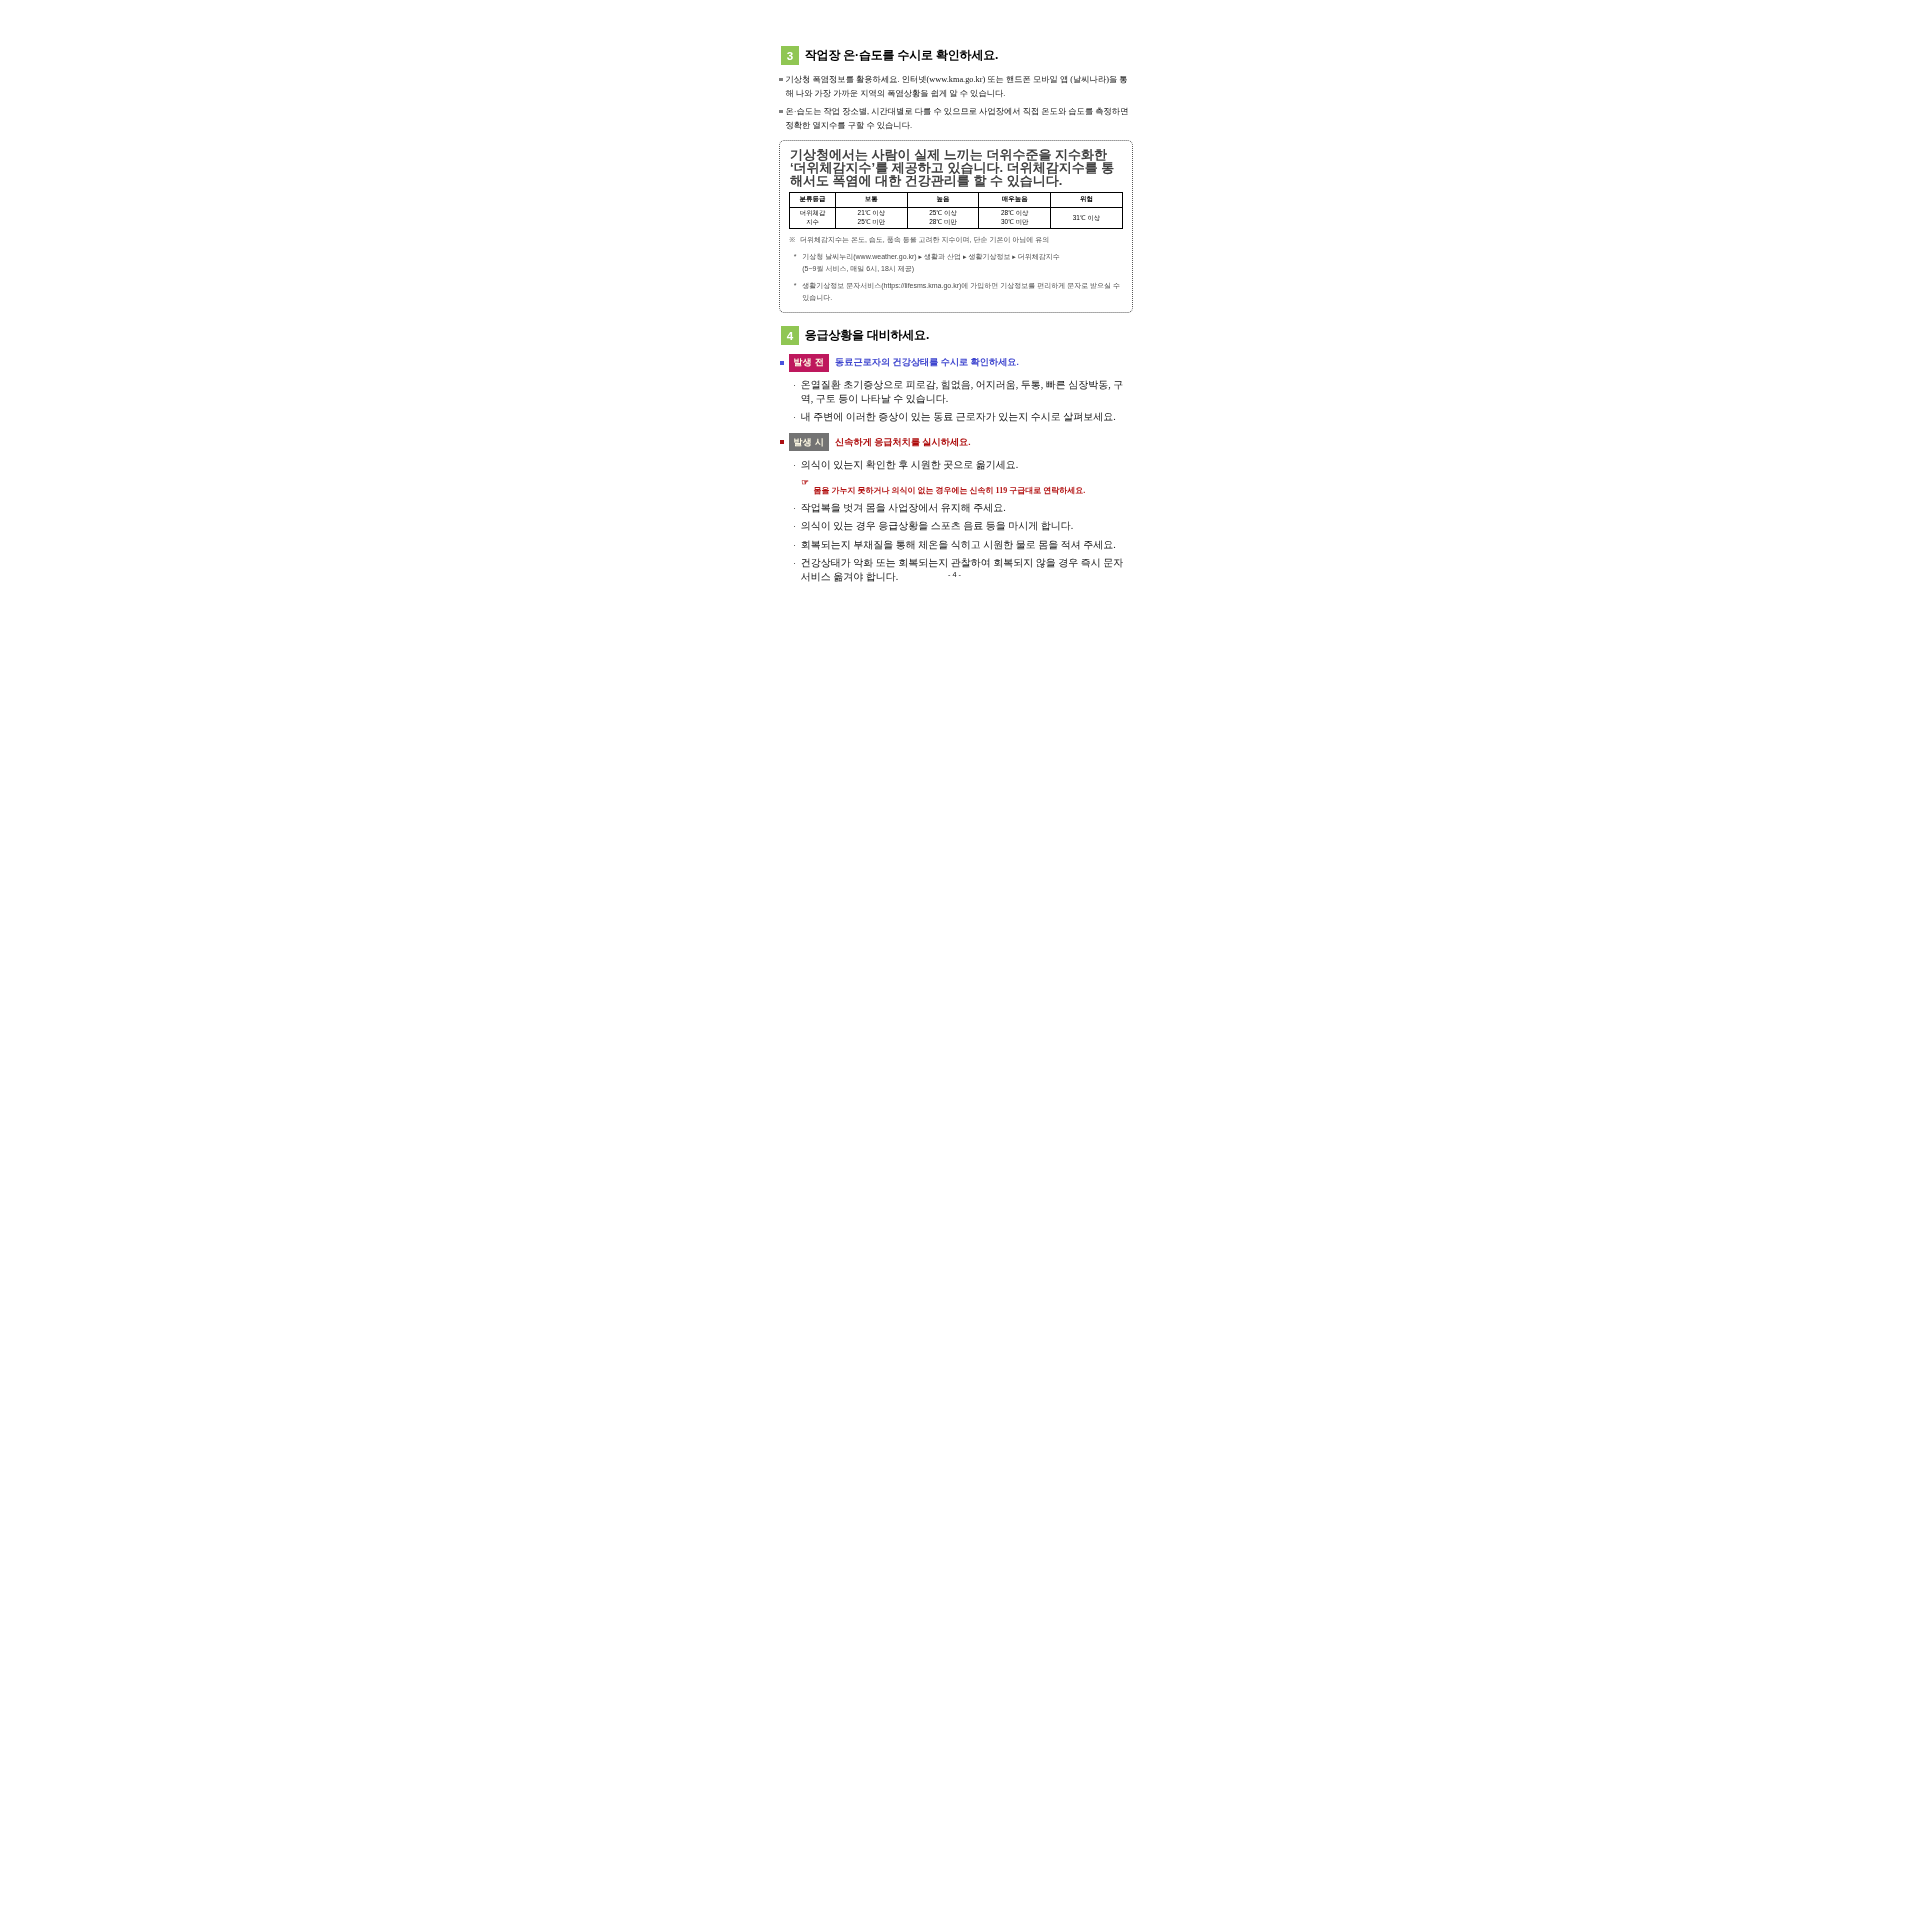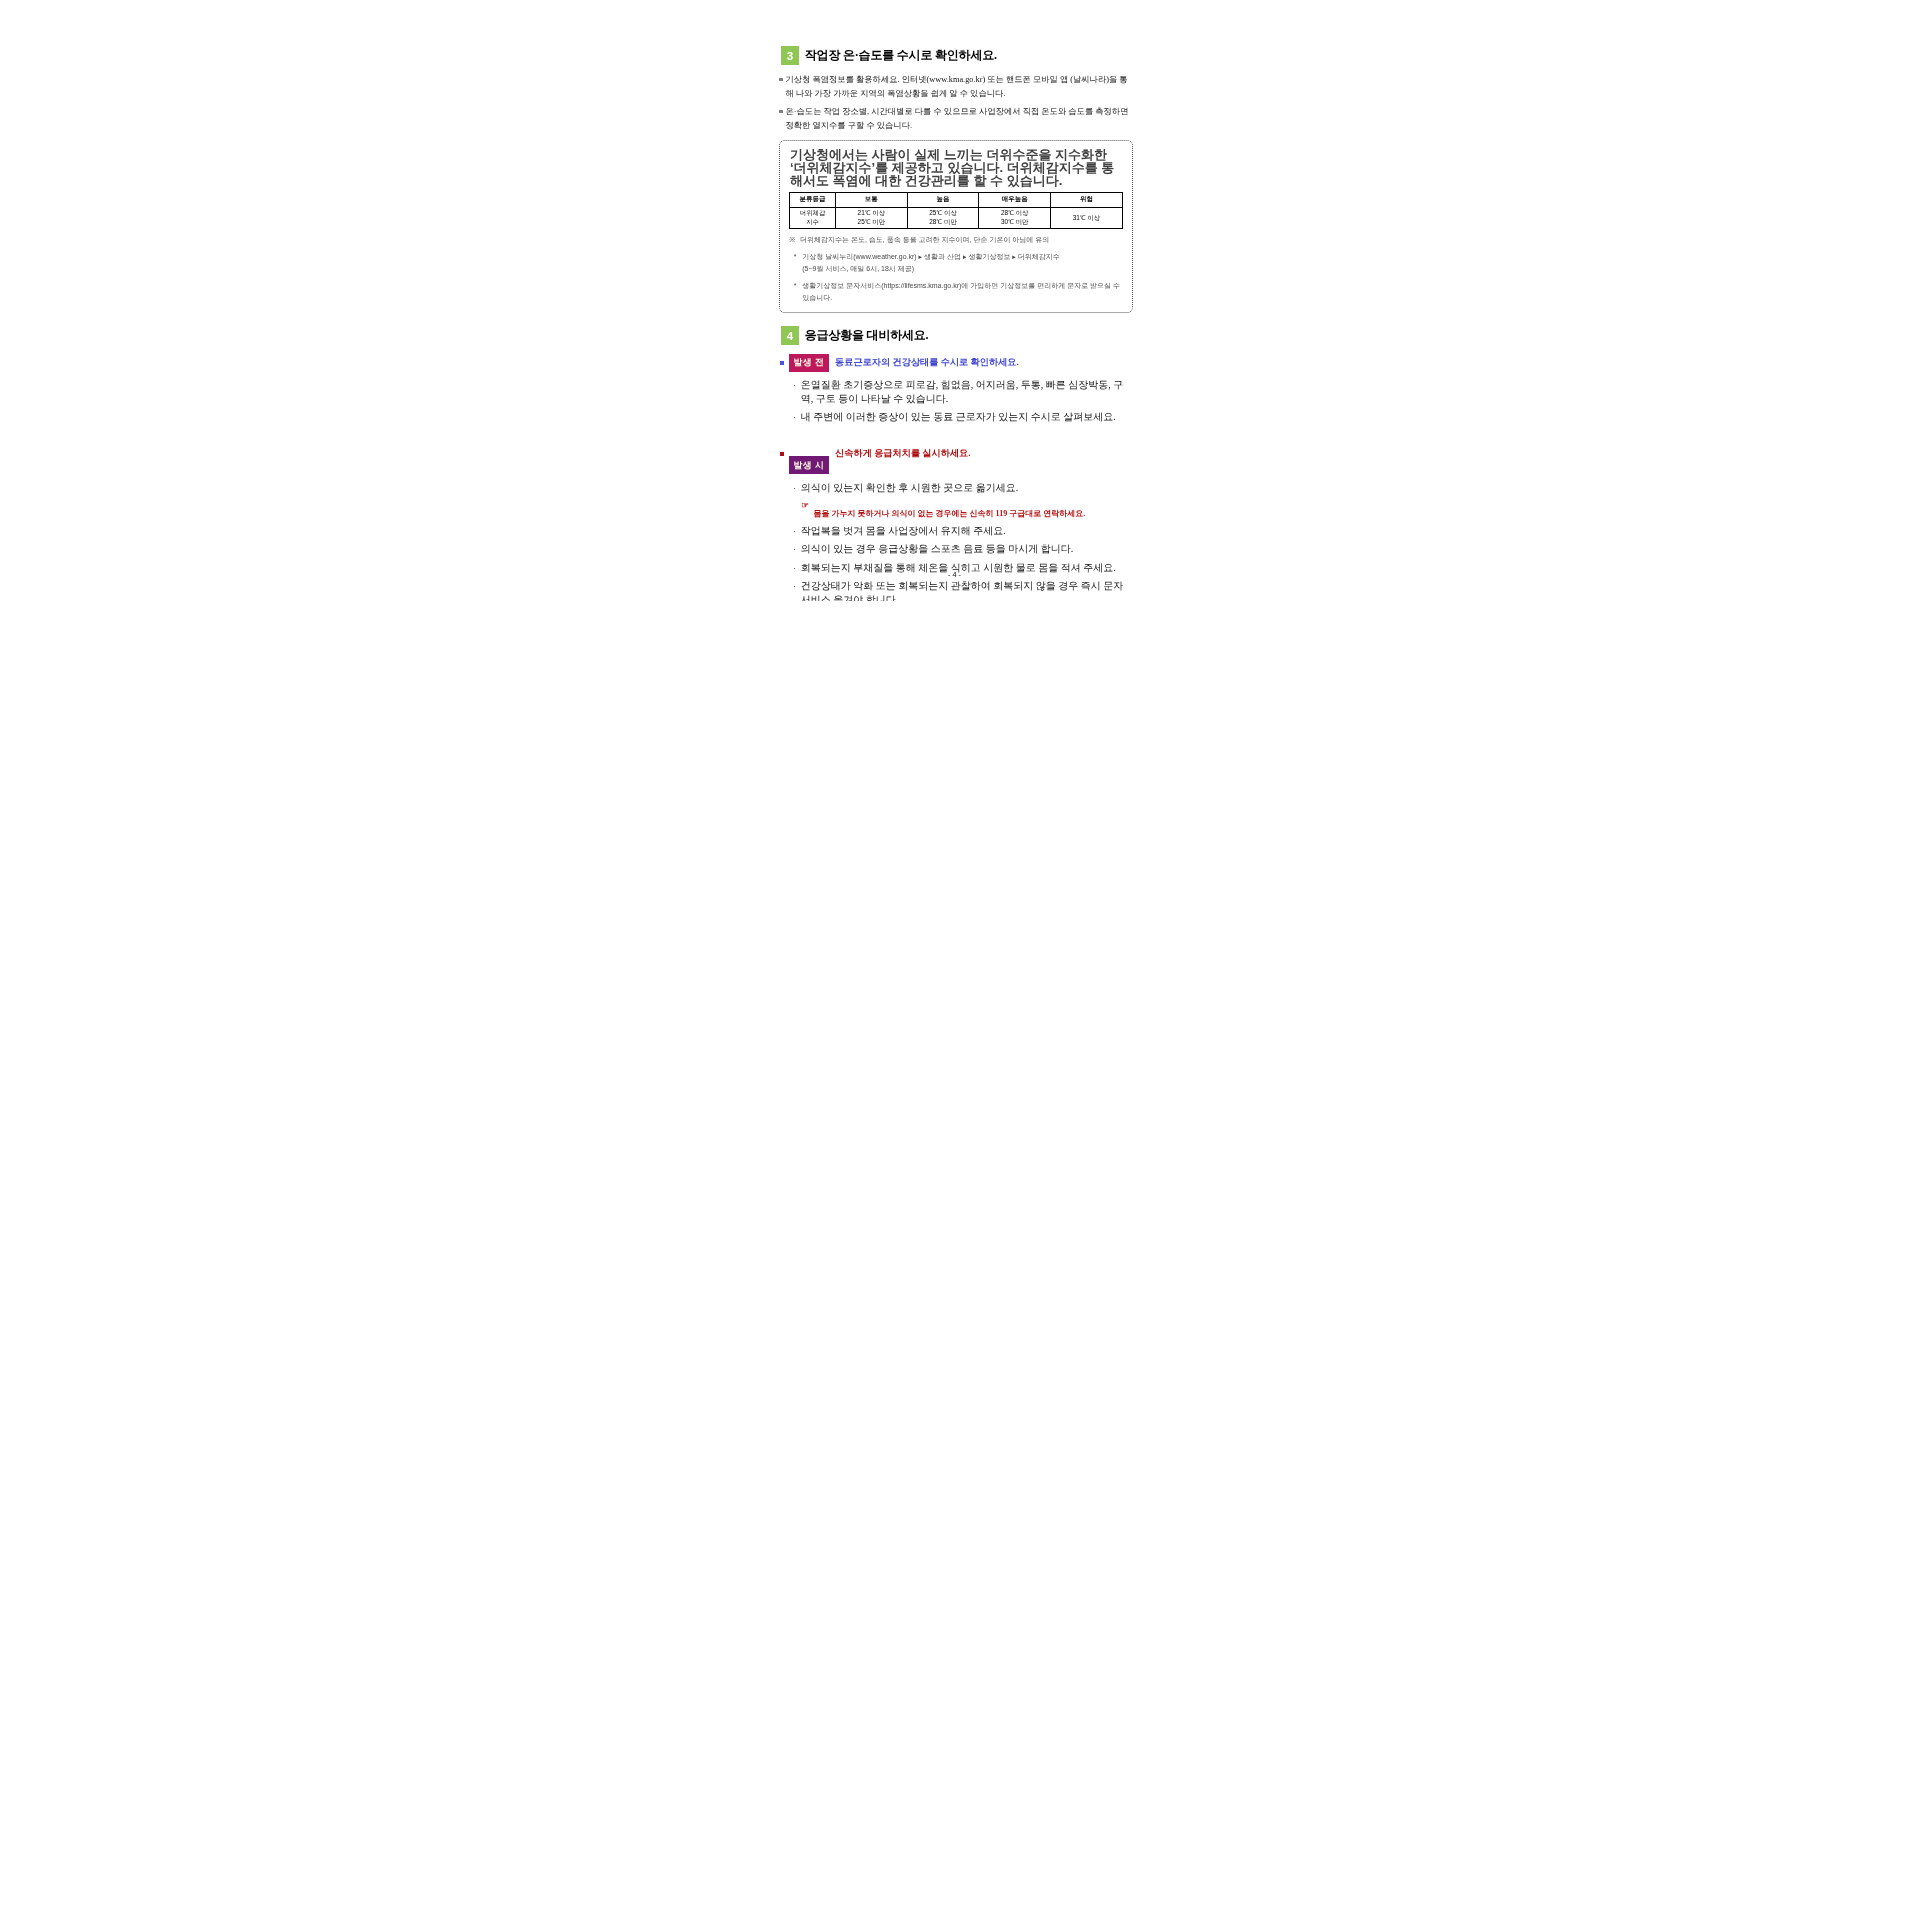--- a/index.html
+++ b/index.html
@@ -11,21 +11,21 @@
   .content { position:absolute; left:37px; top:46px; width:354px; }
 
   
   .sec-head { display:flex; align-items:center; gap:6.2px; margin:0 0 7.7px 2.3px; }
   .sec-num {
     width:17.3px; height:19px; background:#90c653; color:#ffffff;
     font-family:"Liberation Sans", sans-serif; font-weight:700; font-size:11.6px;
     display:flex; align-items:center; justify-content:center; flex:0 0 17.3px;
   }
   .sec-title {
-    font-family:Liberation Serif, serif; font-weight:700; font-size:12px;
+    font-family:Liberation Sans, sans-serif; font-weight:700; font-size:12px;
     color:#000000; letter-spacing:-0.2px;
   }
 
   
   .b-item { display:flex; margin:0 0 3.5px 0; }
   .b-marker { flex:0 0 6.5px; padding-top:5px; }
   .sq { display:block; width:3.5px; height:3.5px; background:#7f7f7f; }
   .b-text { font-size:8.3px; line-height:14.3px; color:#111111; }
 
   
@@ -57,21 +57,21 @@
   
   .sub-row { display:flex; align-items:center; margin:9.2px 0 6.2px 0.8px; }
   .sub-sq { width:4.2px; height:4.2px; margin-right:4.6px; flex:0 0 4.2px; }
   .sub-sq.blue { background:#4a52dd; }
   .sub-sq.red { background:#ac0f13; }
   .sub-label {
     padding:2.3px 5px 2.7px 5px; font-family:"Liberation Sans", sans-serif;
     font-weight:700; font-size:8.9px; color:#fdf8e3; letter-spacing:0.4px;
   }
   .sub-label.blue { background:#be185d; }
-  .sub-label.red { background:#701a75;margin-top:23px; }
+  .sub-label.red { background:#737373; }
   .sub-headline { margin-left:5.8px; font-weight:600; font-size:9.2px; }
   .blue-text { color:#3f46cf; }
   .darkred-text { color:#ae0c0c; }
 
   .s-item { display:flex; margin:0 0 4.2px 14px; }
   .s-marker { flex:0 0 7.7px; font-size:9.2px; line-height:14px; color:#111111; }
   .s-text { font-size:10px; line-height:14px; color:#111111; }
 
   .callout { display:flex; margin:0.8px 0 4.6px 22.3px; color:#b31212; font-weight:700; }
   .callout-marker { flex:0 0 12.3px; font-size:8.5px; line-height:13px; }

